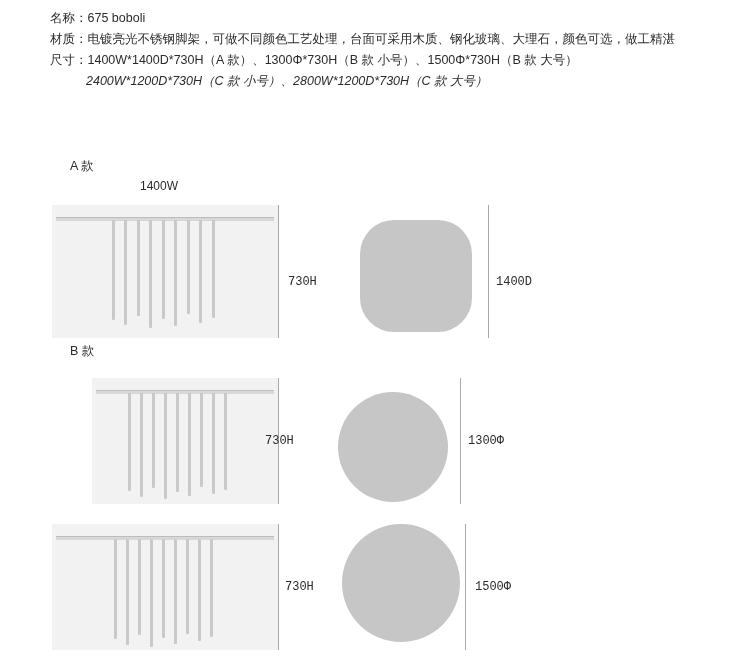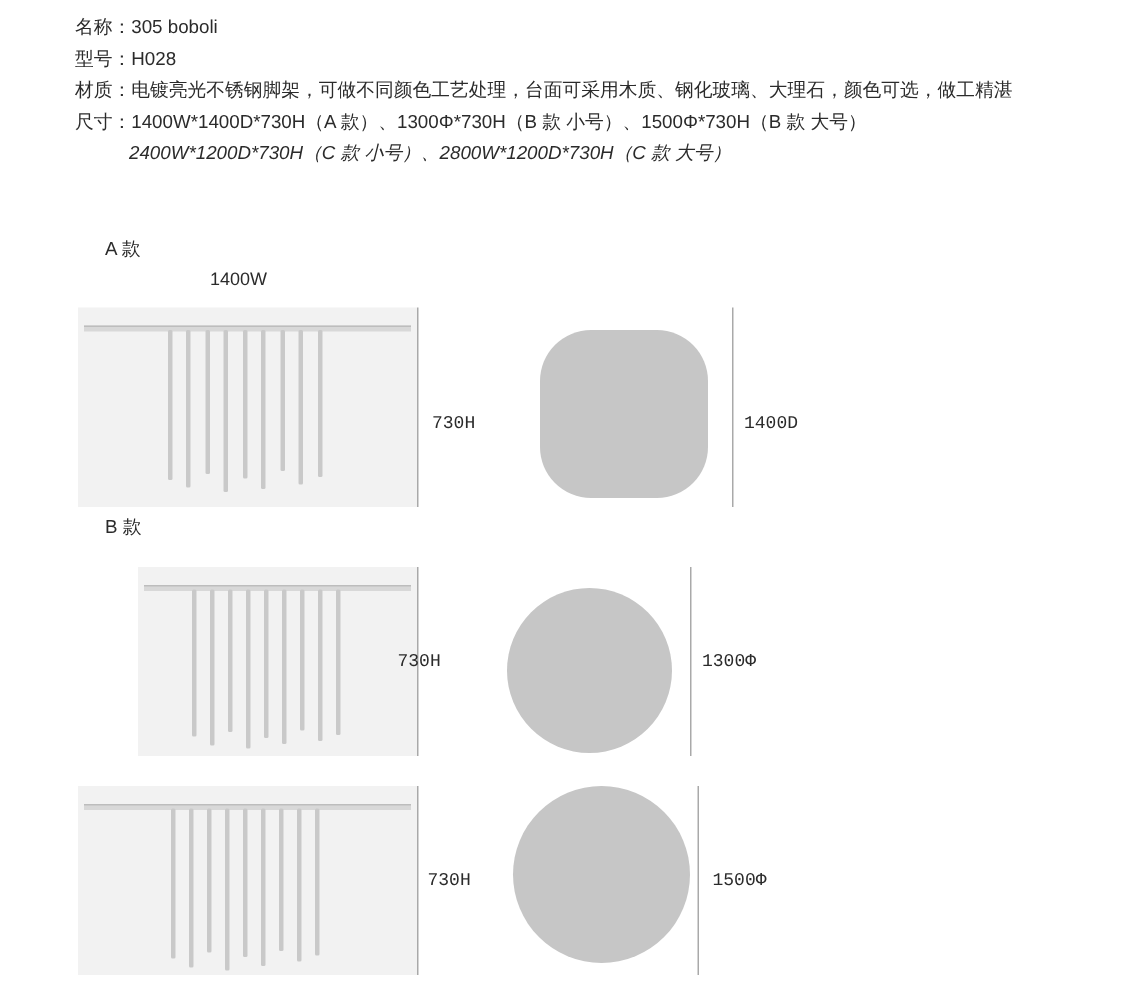--- a/index.html
+++ b/index.html
@@ -135,22 +135,21 @@
     color: #2b2b2b;
   }
   #d-a { left: 496px; top: 70px; }
   #d-b { left: 468px; top: 64px; }
   #d-c { left: 475px; top: 70px; }
 </style>
 </head>
 <body>
 
 <div class="spec-block">
-  <div class="spec-line">名称：305 boboli</div>
-  <div class="spec-line">型号：H028</div>
+  <div class="spec-line">名称：675 boboli</div>
   <div class="spec-line">材质：电镀亮光不锈钢脚架，可做不同颜色工艺处理，台面可采用木质、钢化玻璃、大理石，颜色可选，做工精湛</div>
   <div class="spec-line">尺寸：1400W*1400D*730H（A 款）、1300Φ*730H（B 款 小号）、1500Φ*730H（B 款 大号）</div>
   <div class="spec-line indent">2400W*1200D*730H（C 款 小号）、2800W*1200D*730H（C 款 大号）</div>
 </div>
 
 <div class="section-label" id="label-a">A 款</div>
 <div class="dim-top">1400W</div>
 <div class="section-label" id="label-b">B 款</div>
 
 <div class="row" id="row-a">

